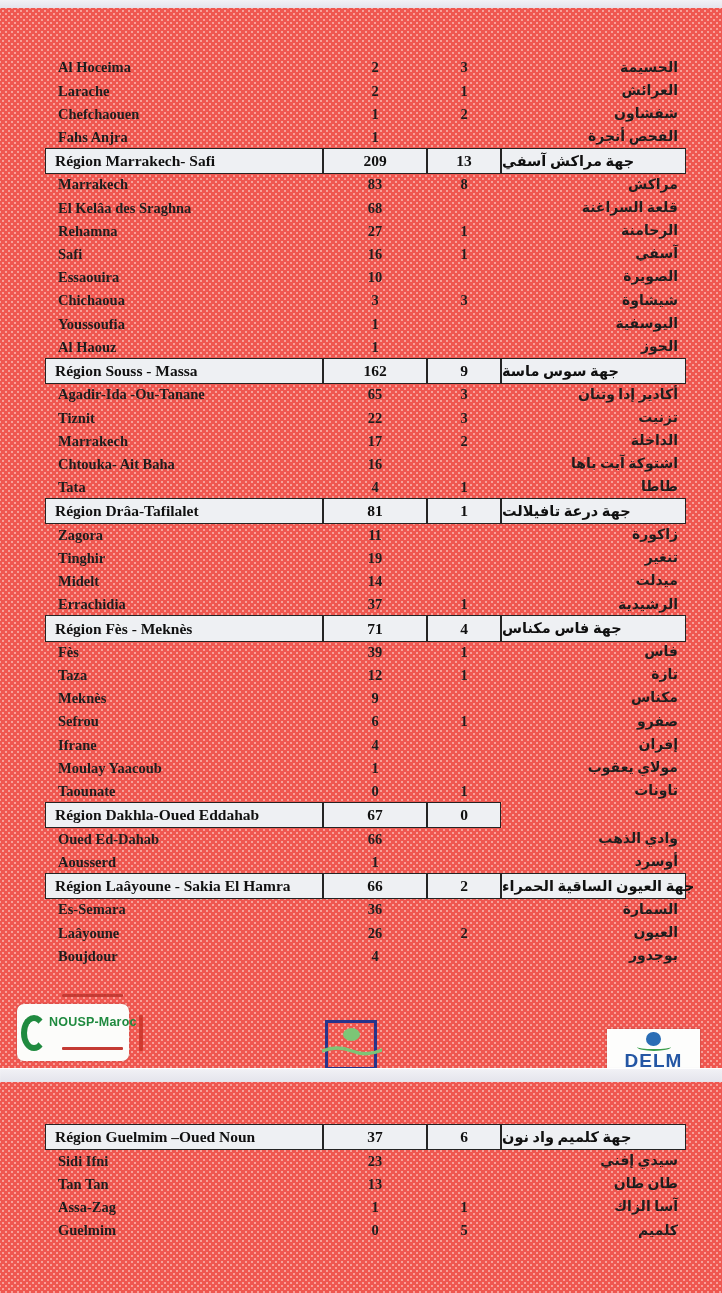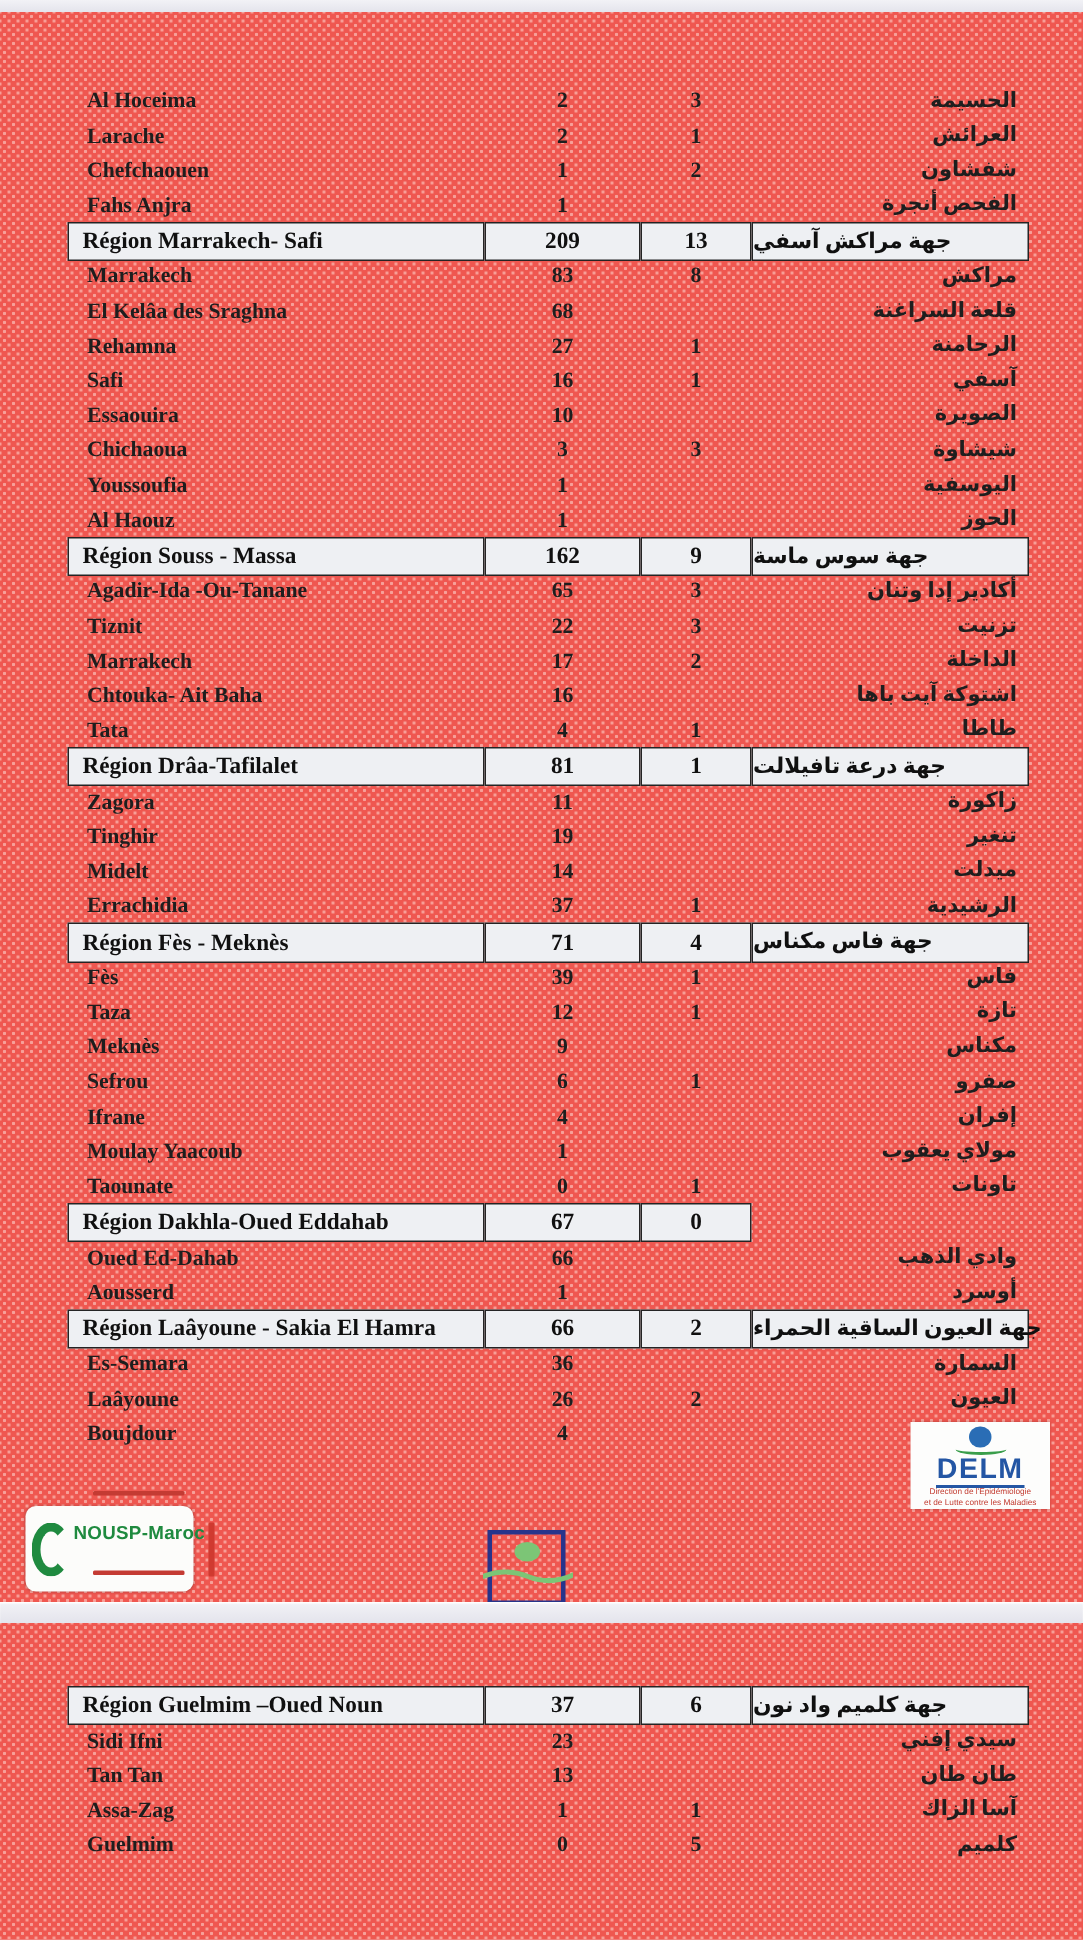--- a/index.html
+++ b/index.html
@@ -95,21 +95,21 @@
   .moh-dot{
     position:absolute;left:15px;top:5px;width:17px;height:13px;
     background:#7cc576;border-radius:50%;
   }
   .moh-wave{position:absolute;left:-6px;top:20px;width:60px;height:14px;}
   .moh-ar{margin-top:4px;font-size:9px;font-weight:bold;color:#9d4a3c;direction:rtl;white-space:nowrap;}
   .moh-fr{margin-top:2px;font-size:6.5px;color:#6e5a4c;white-space:nowrap;font-family:"Liberation Sans",sans-serif;}
   .moh .microline{margin-top:2px;}
   
   .delm{
-    left:607px;top:940px;width:93px;height:58px;
+    left:607px;top:1021px;width:93px;height:58px;
     background:#fdfdfc;box-shadow:0 0 2px rgba(0,0,0,.25);
     display:flex;flex-direction:column;align-items:center;
   }
   .delm-circle{width:15px;height:15px;border-radius:50%;background:#2a6db5;margin-top:3px;}
   .delm-arc{width:34px;height:6px;border-bottom:2.5px solid #3a9e4b;border-radius:50%;margin-top:-3px;}
   .delm-title{
     font-family:"Liberation Sans",sans-serif;
     font-weight:bold;font-size:19px;color:#2456a4;
     line-height:1;letter-spacing:1px;
     border-bottom:2px solid #2456a4;padding:0 1px 1px 1px;

